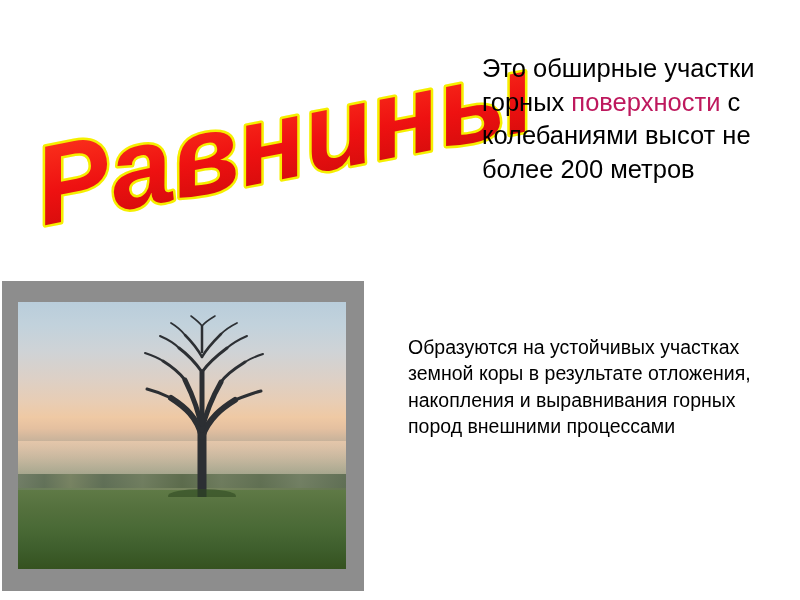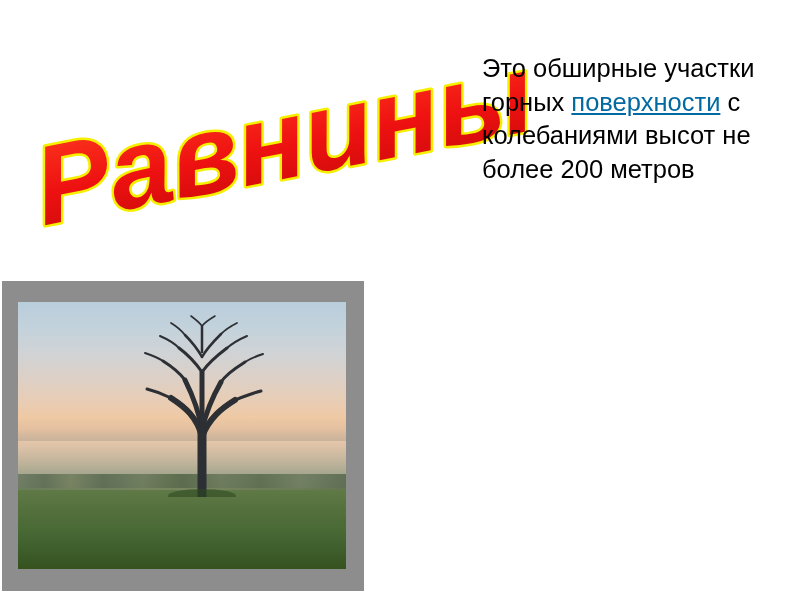--- a/index.html
+++ b/index.html
@@ -41,22 +41,21 @@
     position: absolute;
     left: 482px;
     top: 52px;
     width: 305px;
     font-size: 25.5px;
     line-height: 1.32;
     color: #000000;
     font-family: "Liberation Sans", sans-serif;
   }
   .para-top .link {
-    color: #0369a1;
-    text-decoration: underline;
+    color: #be185d;
   }
 
   
   .para-bottom {
     position: absolute;
     left: 408px;
     top: 334px;
     width: 382px;
     font-size: 19.5px;
     line-height: 1.35;
@@ -171,20 +170,21 @@
       <g transform="rotate(-11 210 100)">
         <text id="wa-text" x="10" y="140" font-family="'Liberation Sans', sans-serif" font-size="112" font-weight="bold" font-style="italic" fill="url(#redfill)" stroke="#f5ef00" stroke-width="5" paint-order="stroke fill" stroke-linejoin="round">Равнины</text>
       </g>
     </svg>
   </div>
 
   <div class="para-top">
     <span>Это обширные участки горных </span><span class="link">поверхности</span><span> с колебаниями высот не более 200 метров</span>
   </div>
 
+  <div class="para-bottom">Образуются на устойчивых участках земной коры в результате отложения, накопления и выравнивания горных пород внешними процессами</div>
 
   <div class="picture-frame">
     <div class="picture-inner">
       <div class="photo">
         <div class="sky"></div>
         <div class="haze"></div>
         <div class="treeline"></div>
         <div class="ground-line"></div>
         <div class="ground"></div>
         <div class="tree">

